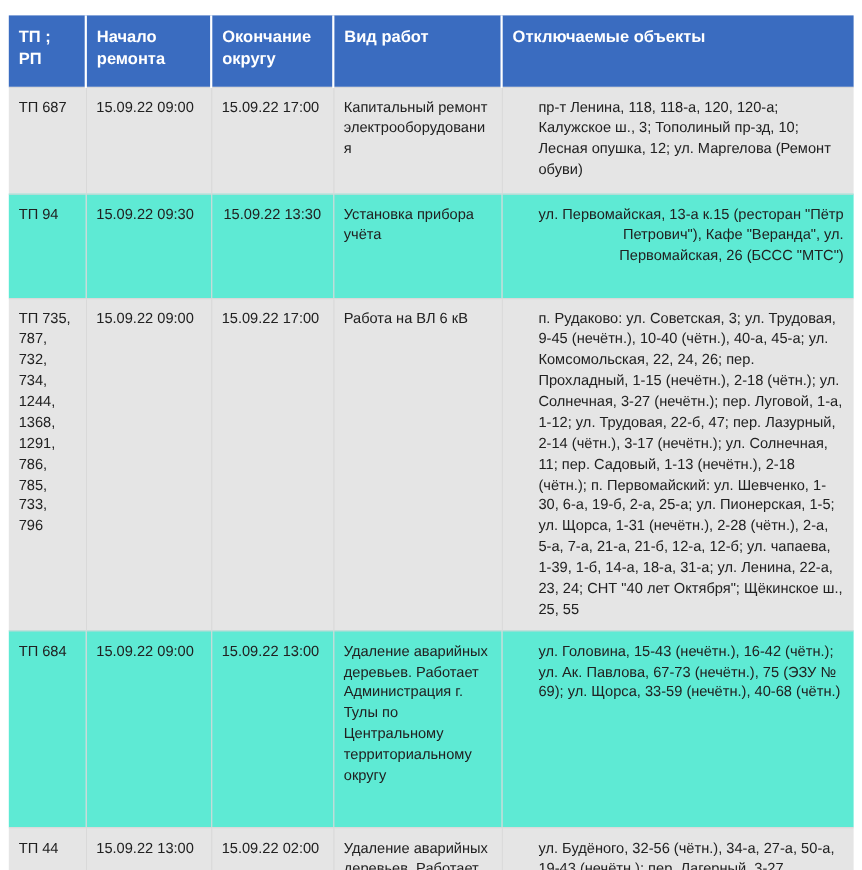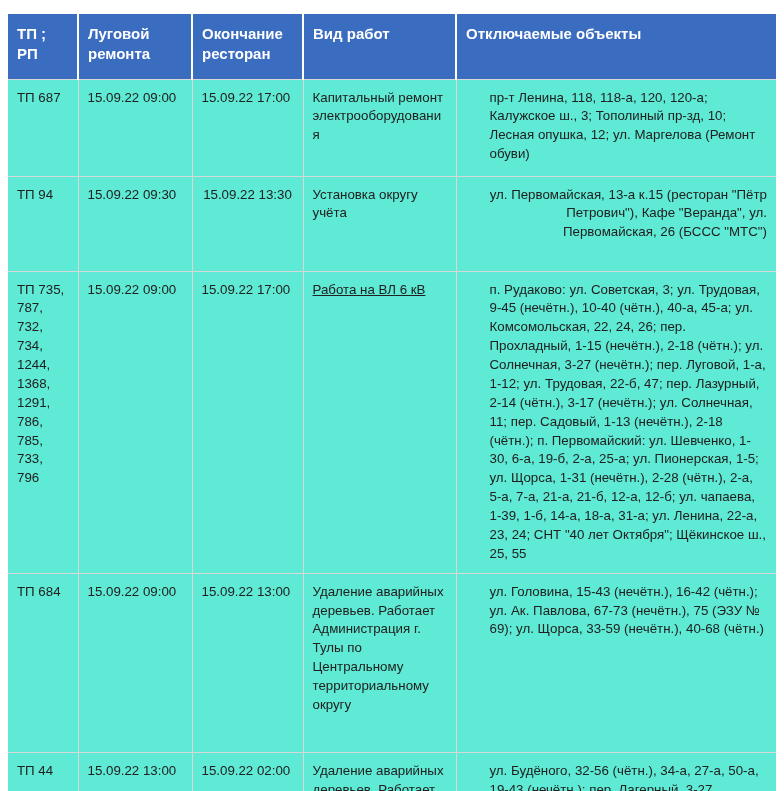--- a/index.html
+++ b/index.html
@@ -48,66 +48,66 @@
   tbody td {
     vertical-align: top;
     padding: 9px 9px 9px 9px;
     border-right: 1px solid #d8d8d8;
     border-bottom: 1px solid #d8d8d8;
     line-height: 1.42;
     color: #212121;
     word-wrap: break-word;
   }
   tbody td:last-child { border-right: none; padding-left: 33px; }
-  tbody tr.shaded td { background: #5eead4; margin-left: 20px; }
+  tbody tr.shaded td { background: #e5e5e5; margin-left: 20px; }
   tbody tr.plain td { background: #5eead4; }
   tbody tr:first-child td { border-top: 1px solid #d8d8d8; }
   .cell-text { white-space: normal; }
 </style>
 </head>
 <body>
 
 <div id="outage-table-wrap">
   <table class="outage-table">
     <colgroup>
       <col class="c0">
         <col class="c1">
         <col class="c2">
         <col class="c3">
         <col class="c4">
     </colgroup>
     <thead>
       <tr>
         <th>ТП ; РП</th>
-        <th>Луговой ремонта</th>
-        <th>Окончание ресторан</th>
+        <th>Начало ремонта</th>
+        <th>Окончание округу</th>
         <th>Вид работ</th>
         <th>Отключаемые объекты</th>
       </tr>
     </thead>
     <tbody>
       <tr class="shaded">
         <td style="height: 78px;"><span class="cell-text">ТП 687</span></td>
         <td style="height: 78px;"><span class="cell-text">15.09.22 09:00</span></td>
         <td style="height: 78px;"><span class="cell-text">15.09.22 17:00</span></td>
         <td style="height: 78px;"><span class="cell-text">Капитальный ремонт электрооборудования</span></td>
         <td style="height: 78px;"><span class="cell-text">пр-т Ленина, 118, 118-а, 120, 120-а; Калужское ш., 3; Тополиный пр-зд, 10; Лесная опушка, 12; ул. Маргелова (Ремонт обуви)</span></td>
       </tr>
       <tr class="plain">
         <td style="height: 76px;"><span class="cell-text">ТП 94</span></td>
         <td style="height: 76px;"><span class="cell-text">15.09.22 09:30</span></td>
         <td style="height: 76px; text-align: center;"><span class="cell-text">15.09.22 13:30</span></td>
-        <td style="height: 76px;"><span class="cell-text">Установка округу учёта</span></td>
+        <td style="height: 76px;"><span class="cell-text">Установка прибора учёта</span></td>
         <td style="height: 76px; text-align: right;"><span class="cell-text">ул. Первомайская, 13-а к.15 (ресторан "Пётр Петрович"), Кафе "Веранда", ул. Первомайская, 26 (БССС "МТС")</span></td>
       </tr>
       <tr class="shaded">
         <td style="height: 258px;"><span class="cell-text">ТП 735, 787, 732, 734, 1244, 1368, 1291, 786, 785, 733, 796</span></td>
         <td style="height: 258px;"><span class="cell-text">15.09.22 09:00</span></td>
         <td style="height: 258px;"><span class="cell-text">15.09.22 17:00</span></td>
-        <td style="height: 258px; text-decoration: underline;"><span class="cell-text">Работа на ВЛ 6 кВ</span></td>
+        <td style="height: 258px;"><span class="cell-text">Работа на ВЛ 6 кВ</span></td>
         <td style="height: 258px;"><span class="cell-text">п. Рудаково: ул. Советская, 3; ул. Трудовая, 9-45 (нечётн.), 10-40 (чётн.), 40-а, 45-а; ул. Комсомольская, 22, 24, 26; пер. Прохладный, 1-15 (нечётн.), 2-18 (чётн.); ул. Солнечная, 3-27 (нечётн.); пер. Луговой, 1-а, 1-12; ул. Трудовая, 22-б, 47; пер. Лазурный, 2-14 (чётн.), 3-17 (нечётн.); ул. Солнечная, 11; пер. Садовый, 1-13 (нечётн.), 2-18 (чётн.); п. Первомайский: ул. Шевченко, 1-30, 6-а, 19-б, 2-а, 25-а; ул. Пионерская, 1-5; ул. Щорса, 1-31 (нечётн.), 2-28 (чётн.), 2-а, 5-а, 7-а, 21-а, 21-б, 12-а, 12-б; ул. чапаева, 1-39, 1-б, 14-а, 18-а, 31-а; ул. Ленина, 22-а, 23, 24; СНТ "40 лет Октября"; Щёкинское ш., 25, 55</span></td>
       </tr>
       <tr class="plain">
         <td style="height: 160px;"><span class="cell-text">ТП 684</span></td>
         <td style="height: 160px;"><span class="cell-text">15.09.22 09:00</span></td>
         <td style="height: 160px;"><span class="cell-text">15.09.22 13:00</span></td>
         <td style="height: 160px;"><span class="cell-text">Удаление аварийных деревьев. Работает Администрация г. Тулы по Центральному территориальному округу</span></td>
         <td style="height: 160px;"><span class="cell-text">ул. Головина, 15-43 (нечётн.), 16-42 (чётн.); ул. Ак. Павлова, 67-73 (нечётн.), 75 (ЭЗУ № 69); ул. Щорса, 33-59 (нечётн.), 40-68 (чётн.)</span></td>
       </tr>
       <tr class="shaded">

